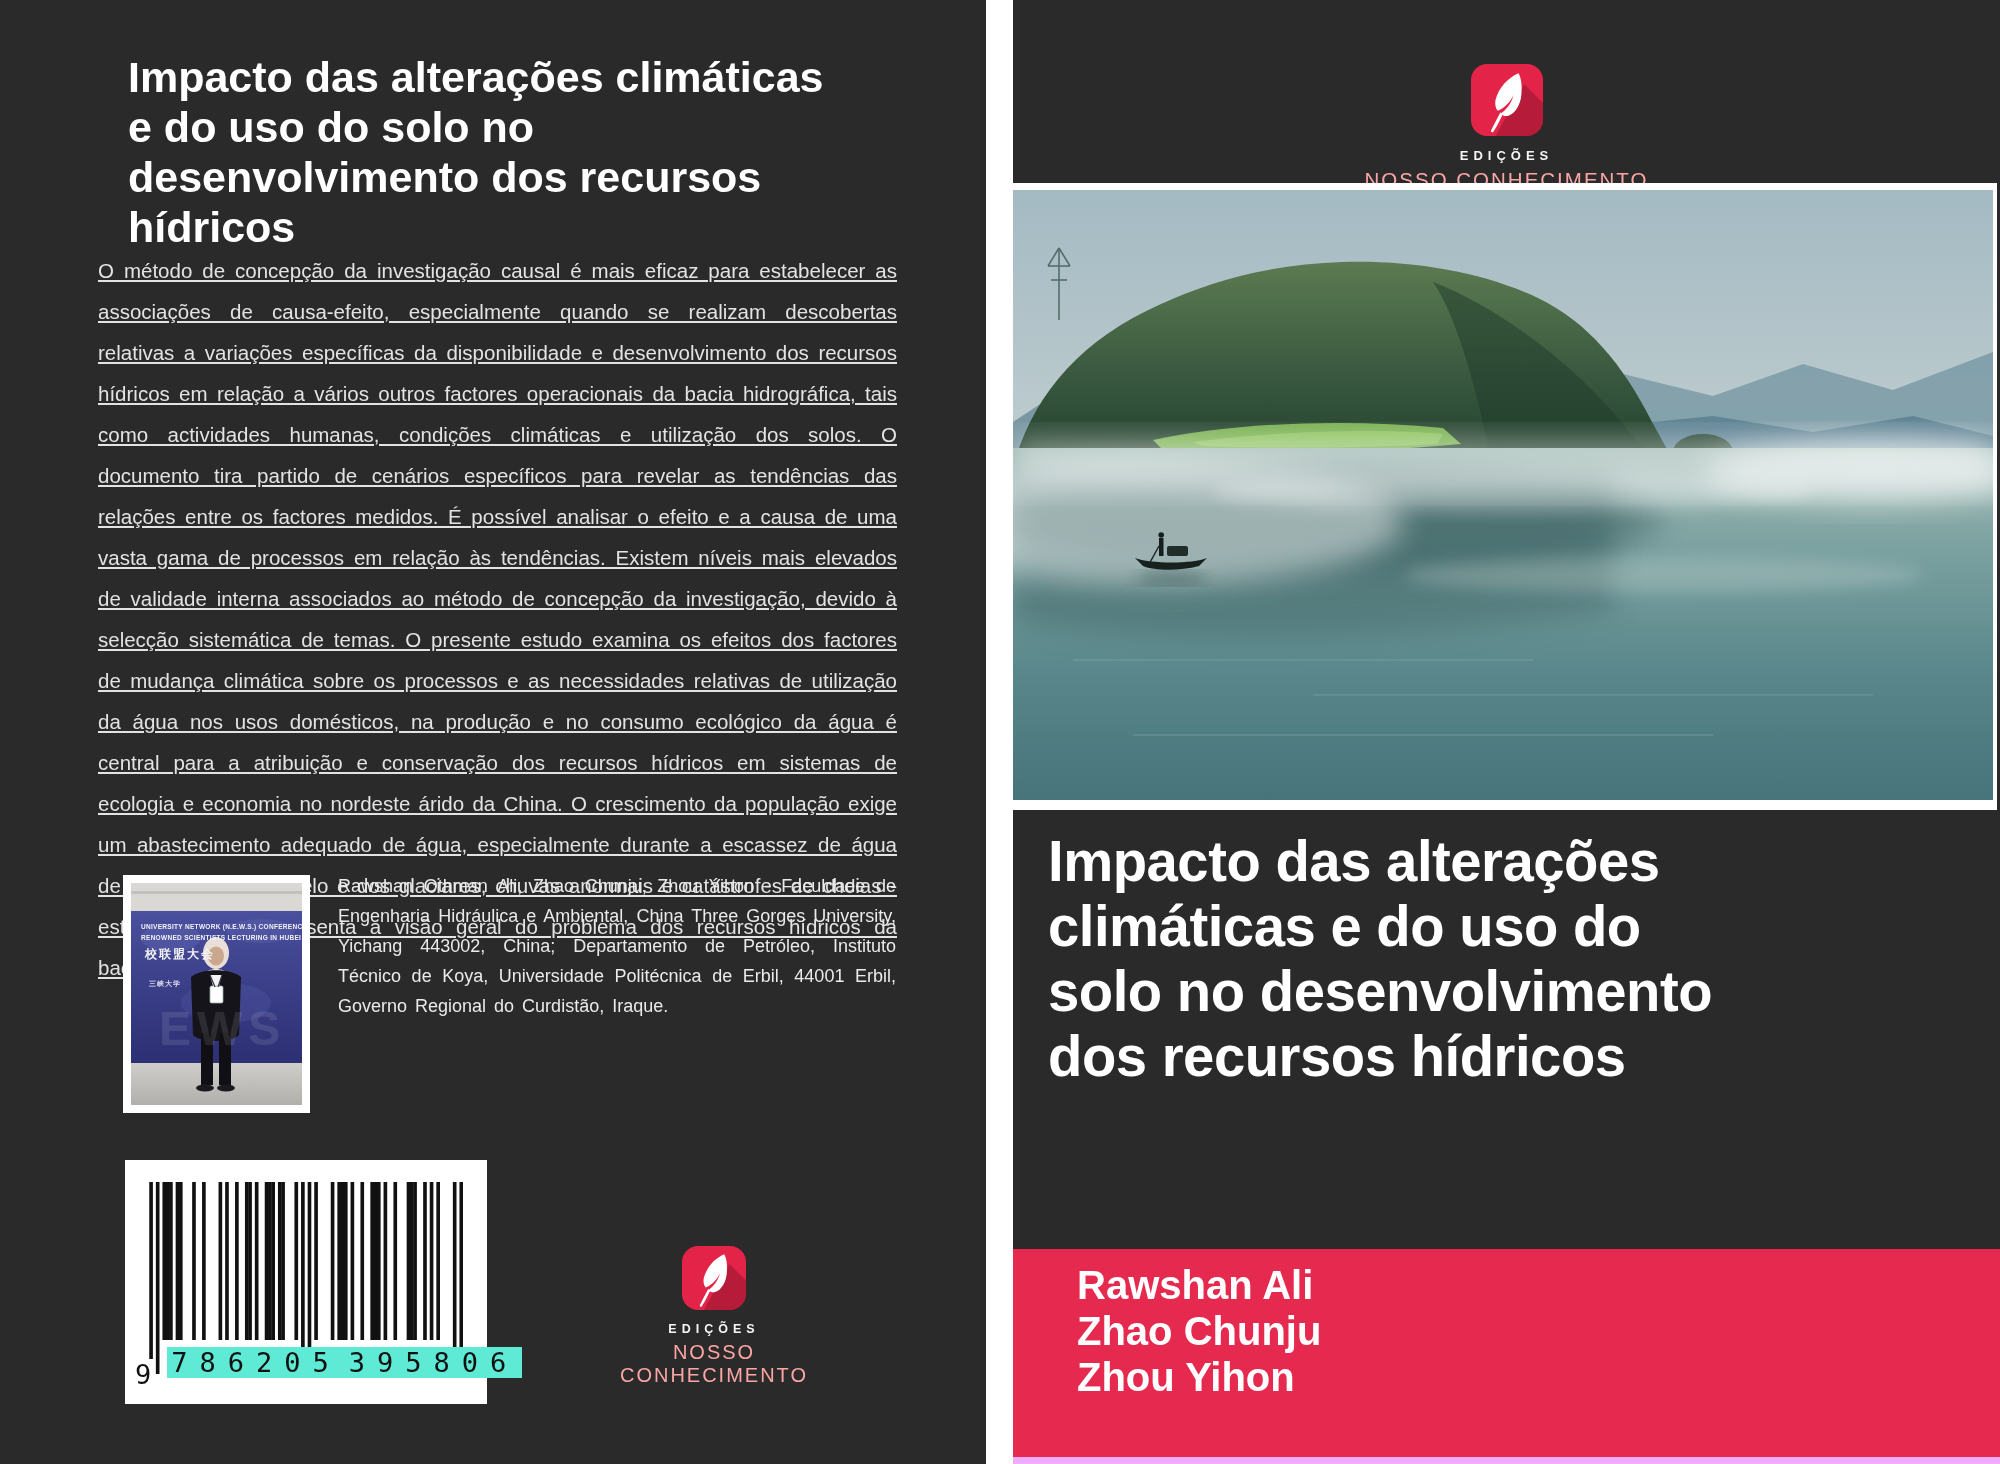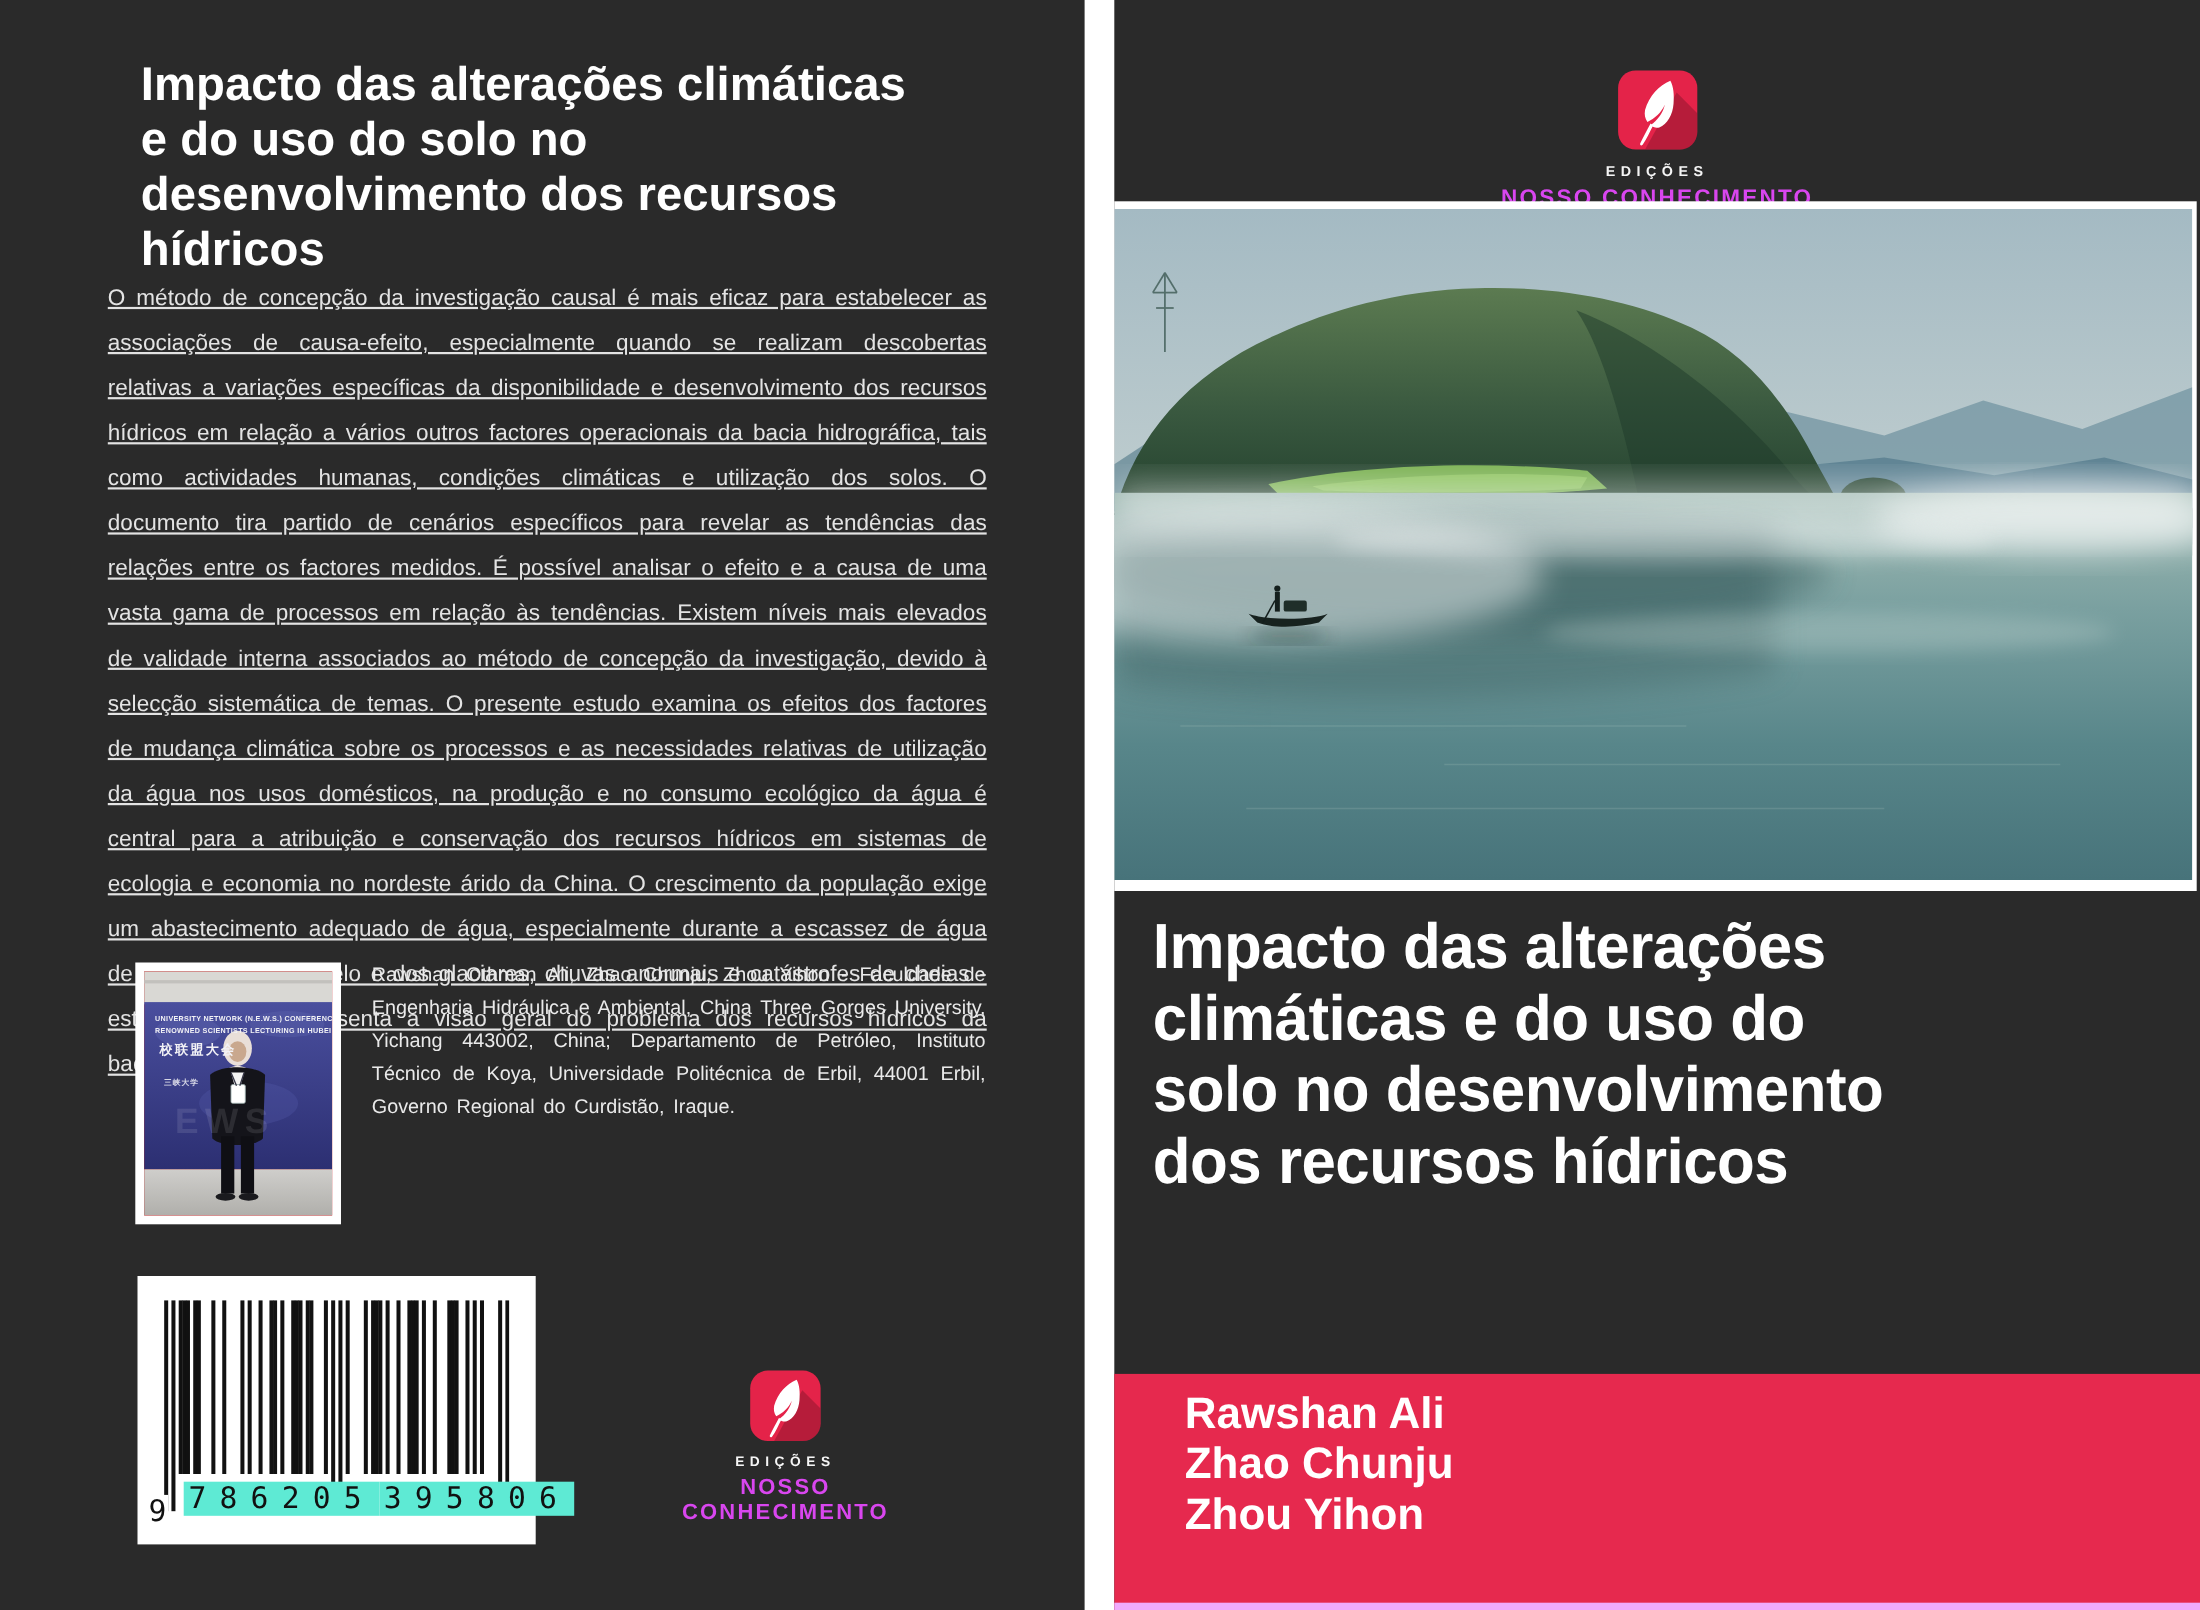--- a/index.html
+++ b/index.html
@@ -23,21 +23,21 @@
     position:absolute;left:123px;top:875px;width:187px;height:238px;
     background:#ffffff;padding:8px;
   }
   .author-photo{position:relative;width:171px;height:222px;overflow:hidden;background:#b91c1c;}
   .author-photo svg{position:absolute;inset:0;}
   .conf-line{position:absolute;color:#f2f2f6;font-weight:bold;white-space:nowrap;}
   .conf-line1{left:10px;top:40px;font-size:6.5px;letter-spacing:.3px;}
   .conf-line2{left:10px;top:51px;font-size:6.5px;letter-spacing:.3px;}
   .conf-line3{left:14px;top:63px;font-size:12px;letter-spacing:2px;}
   .conf-line4{left:18px;top:96px;font-size:7px;opacity:.85;letter-spacing:1px;}
-  .conf-watermark{left:28px;top:118px;font-size:32px;color:#ffffff;opacity:.10;letter-spacing:6px;font-weight:bold;}
+  .conf-watermark{left:28px;top:118px;font-size:48px;color:#ffffff;opacity:.10;letter-spacing:6px;font-weight:bold;}
   .author-bio{
     position:absolute;left:338px;top:871px;width:558px;
     font-size:18px;line-height:30px;color:#eaeaea;
     text-align:justify;word-spacing:3px;
   }
   
   .barcode-box{
     position:absolute;left:125px;top:1160px;width:362px;height:244px;
     background:#ffffff;
   }
@@ -51,21 +51,21 @@
   .bd-group{letter-spacing:12px;background:#5eead4;padding:0 4px;margin:12px auto;}
   
   .pub-logo{position:absolute;text-align:center;}
   .pub-logo-back{left:596px;top:1246px;width:236px;}
   .pub-logo-front{left:0;top:64px;width:100%;}
   .logo-square{position:relative;margin:0 auto;border-radius:16px;background:#e42349;overflow:hidden;}
   .logo-square svg{display:block;width:100%;height:100%;}
   .sq-back{width:64px;height:64px;}
   .sq-front{width:72px;height:72px;}
   .pub-edicoes{margin-top:12px;font-size:12.5px;letter-spacing:5px;color:#f5f5f5;font-weight:bold;}
-  .pub-nosso{margin-top:5px;font-size:20px;letter-spacing:2px;color:#d946ef;font-weight:bold;}
+  .pub-nosso{margin-top:5px;font-size:20px;letter-spacing:2px;color:#fca5a5;font-weight:normal;}
   .pub-logo-front .pub-edicoes{font-size:13px;}
   .pub-logo-front .pub-nosso{font-size:20.5px;}
   
   .gutter{position:absolute;left:986px;top:0;width:27px;height:1464px;background:#ffffff;}
   
   .front-page{position:absolute;left:1013px;top:0;width:987px;height:1464px;}
   .photo-frame{
     position:absolute;left:0;top:183px;width:984px;height:627px;
     background:#ffffff;padding:7px 4px 10px 0;
   }

